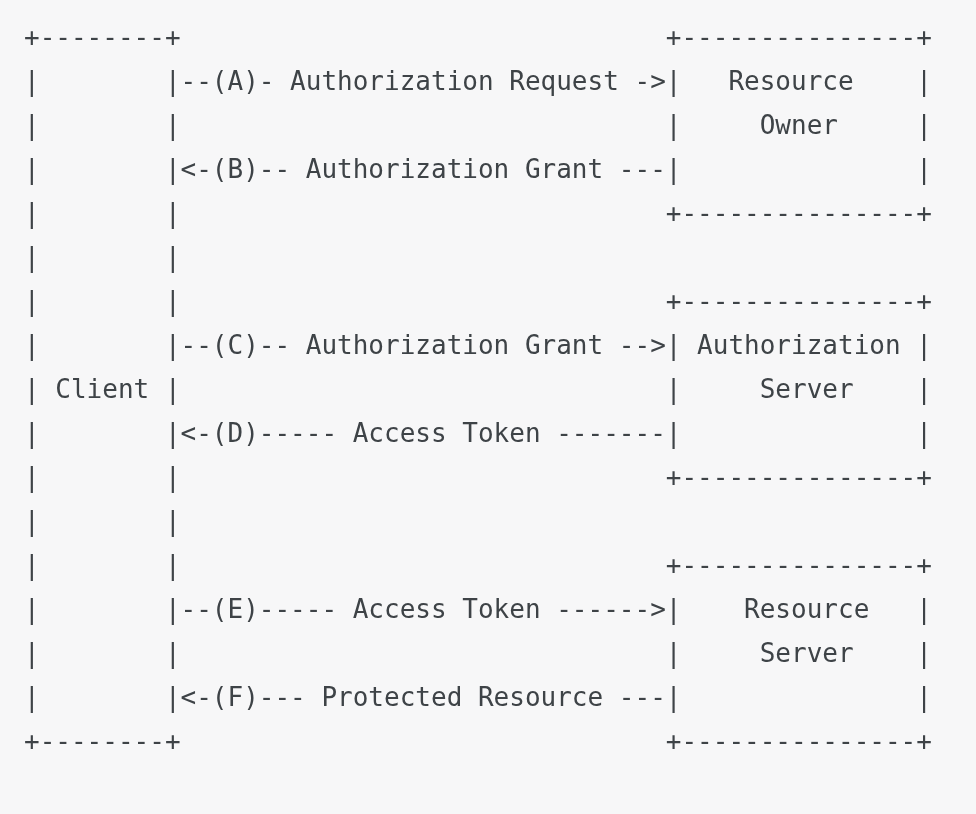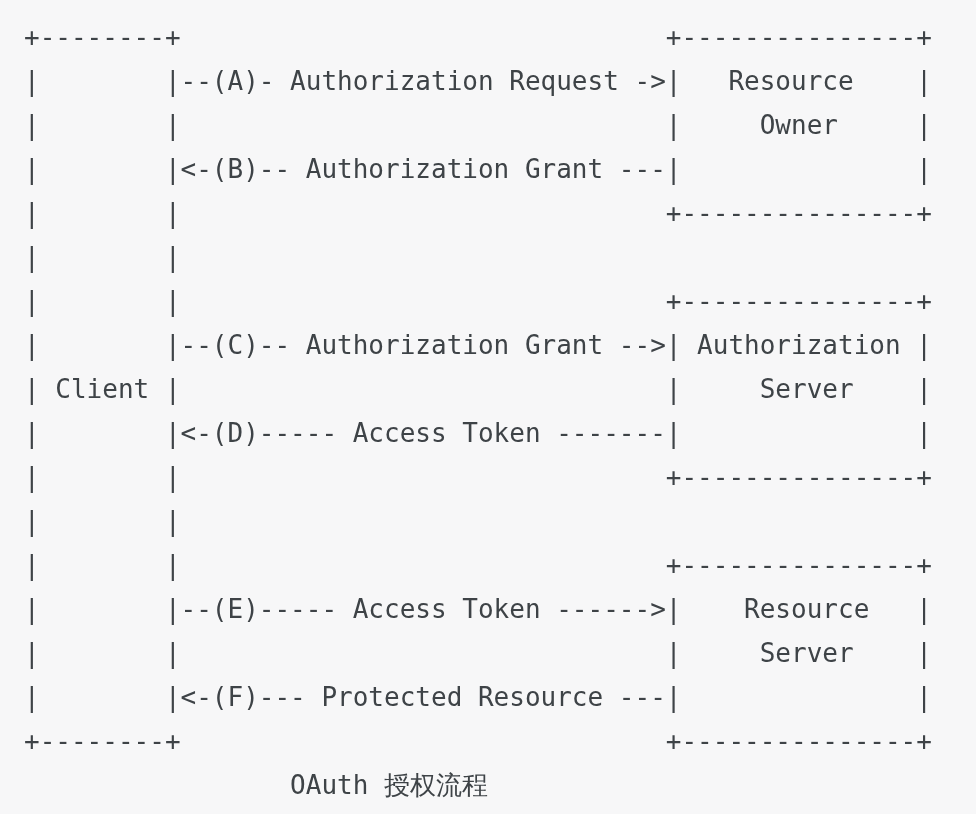--- a/index.html
+++ b/index.html
@@ -45,14 +45,13 @@
 |        |--(C)-- Authorization Grant --&gt;| Authorization |
 | Client |                               |     Server    |
 |        |&lt;-(D)----- Access Token -------|               |
 |        |                               +---------------+
 |        |
 |        |                               +---------------+
 |        |--(E)----- Access Token ------&gt;|    Resource   |
 |        |                               |     Server    |
 |        |&lt;-(F)--- Protected Resource ---|               |
 +--------+                               +---------------+</pre>
-  <div class="caption">OAuth 授权流程</div>
 </div>
 
 </body></html>

